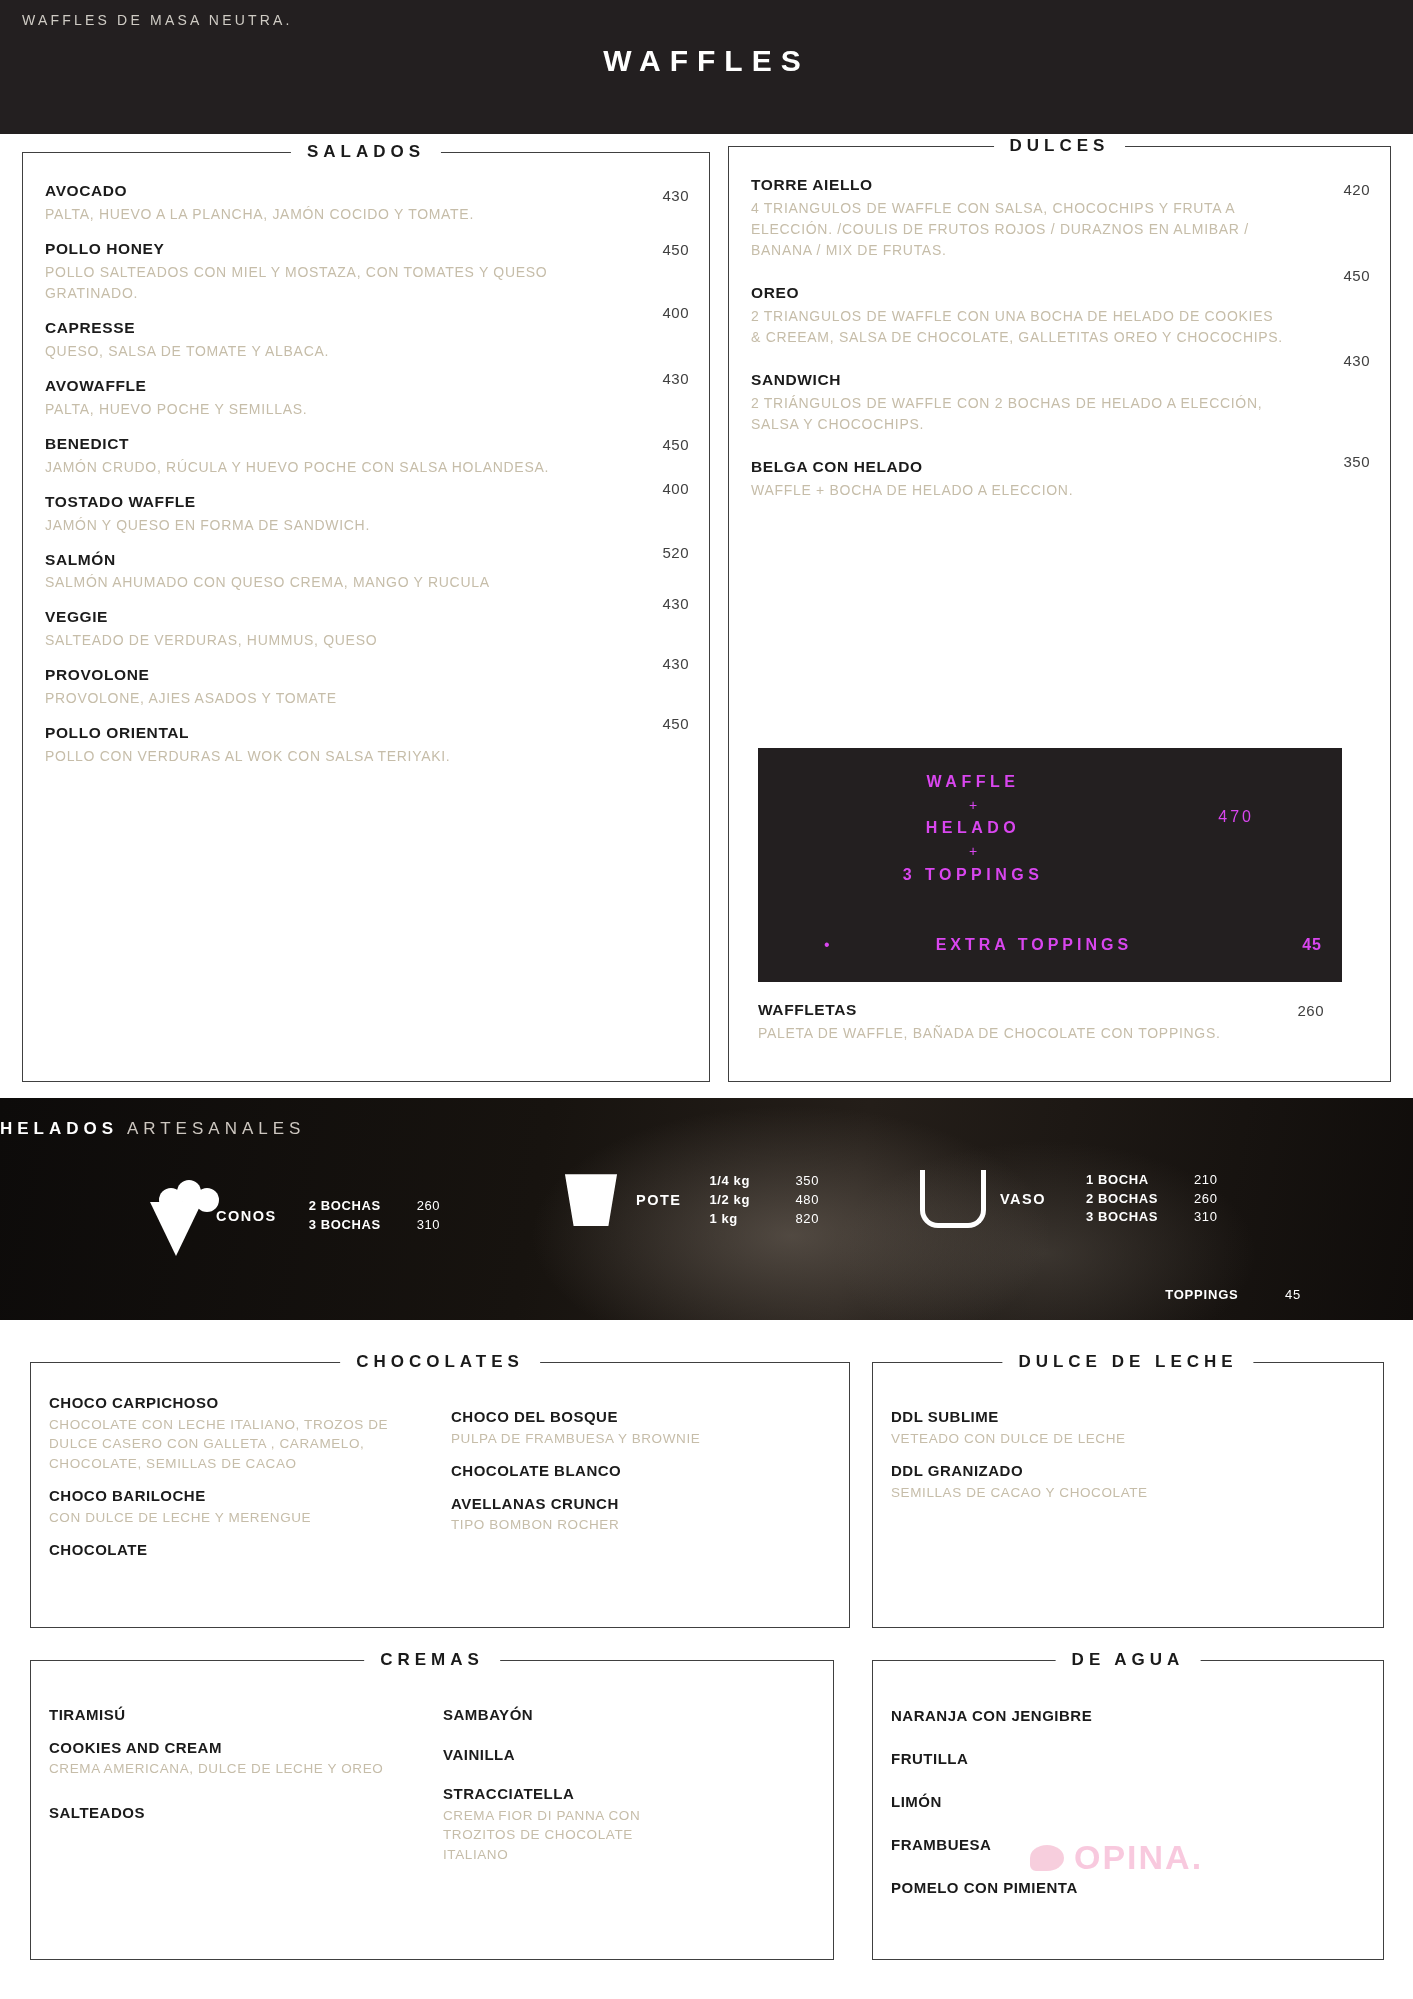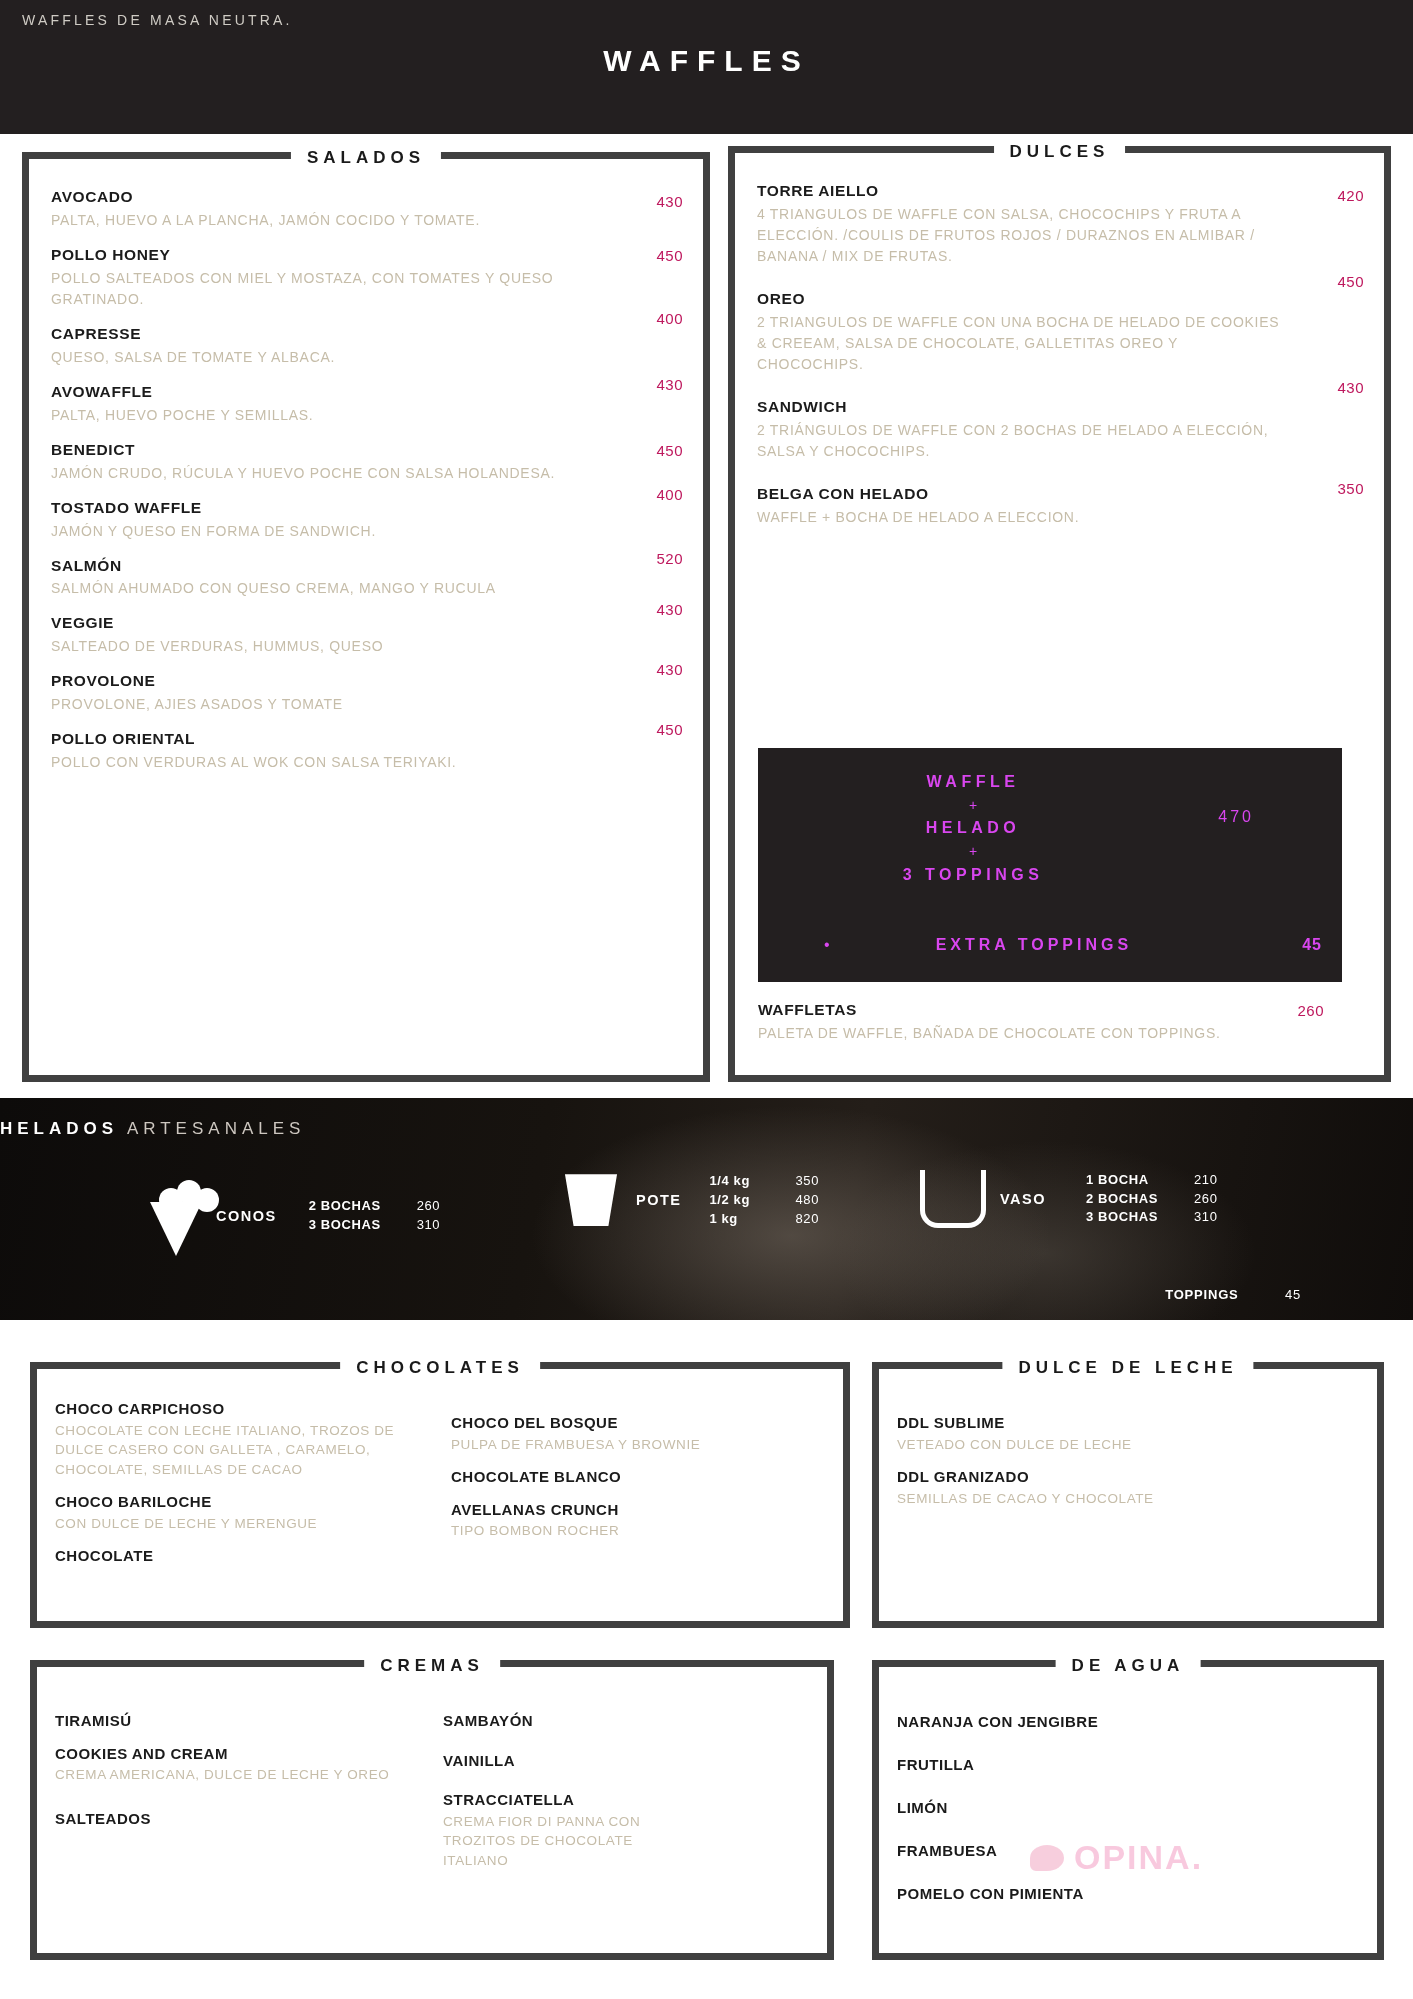--- a/index.html
+++ b/index.html
@@ -44,21 +44,21 @@
     top: 44px;
     text-align: center;
     font-size: 30px;
     font-weight: 700;
     letter-spacing: 9px;
   }
 
   
   .box {
     position: absolute;
-    border: 7px solid #404040;
+    border: 1px solid #404040;
     background: #fff;
     box-sizing: border-box;
   }
   .box-title {
     position: absolute;
     top: -11px;
     left: 50%;
     transform: translateX(-50%);
     background: #ffffff;
     padding: 0 16px;
@@ -86,21 +86,21 @@
     letter-spacing: 0.7px;
     color: #c6bda9;
     line-height: 1.5;
     margin-top: 2px;
     padding-right: 90px;
   }
   .item-price {
     position: absolute;
     right: 6px;
     font-size: 15px;
-    color: #be185d;
+    color: #404040;
     letter-spacing: 0.5px;
   }
 
   
   #salados-box {
     left: 22px;
     top: 152px;
     width: 688px;
     height: 930px;
     padding: 28px 14px 10px 22px;

